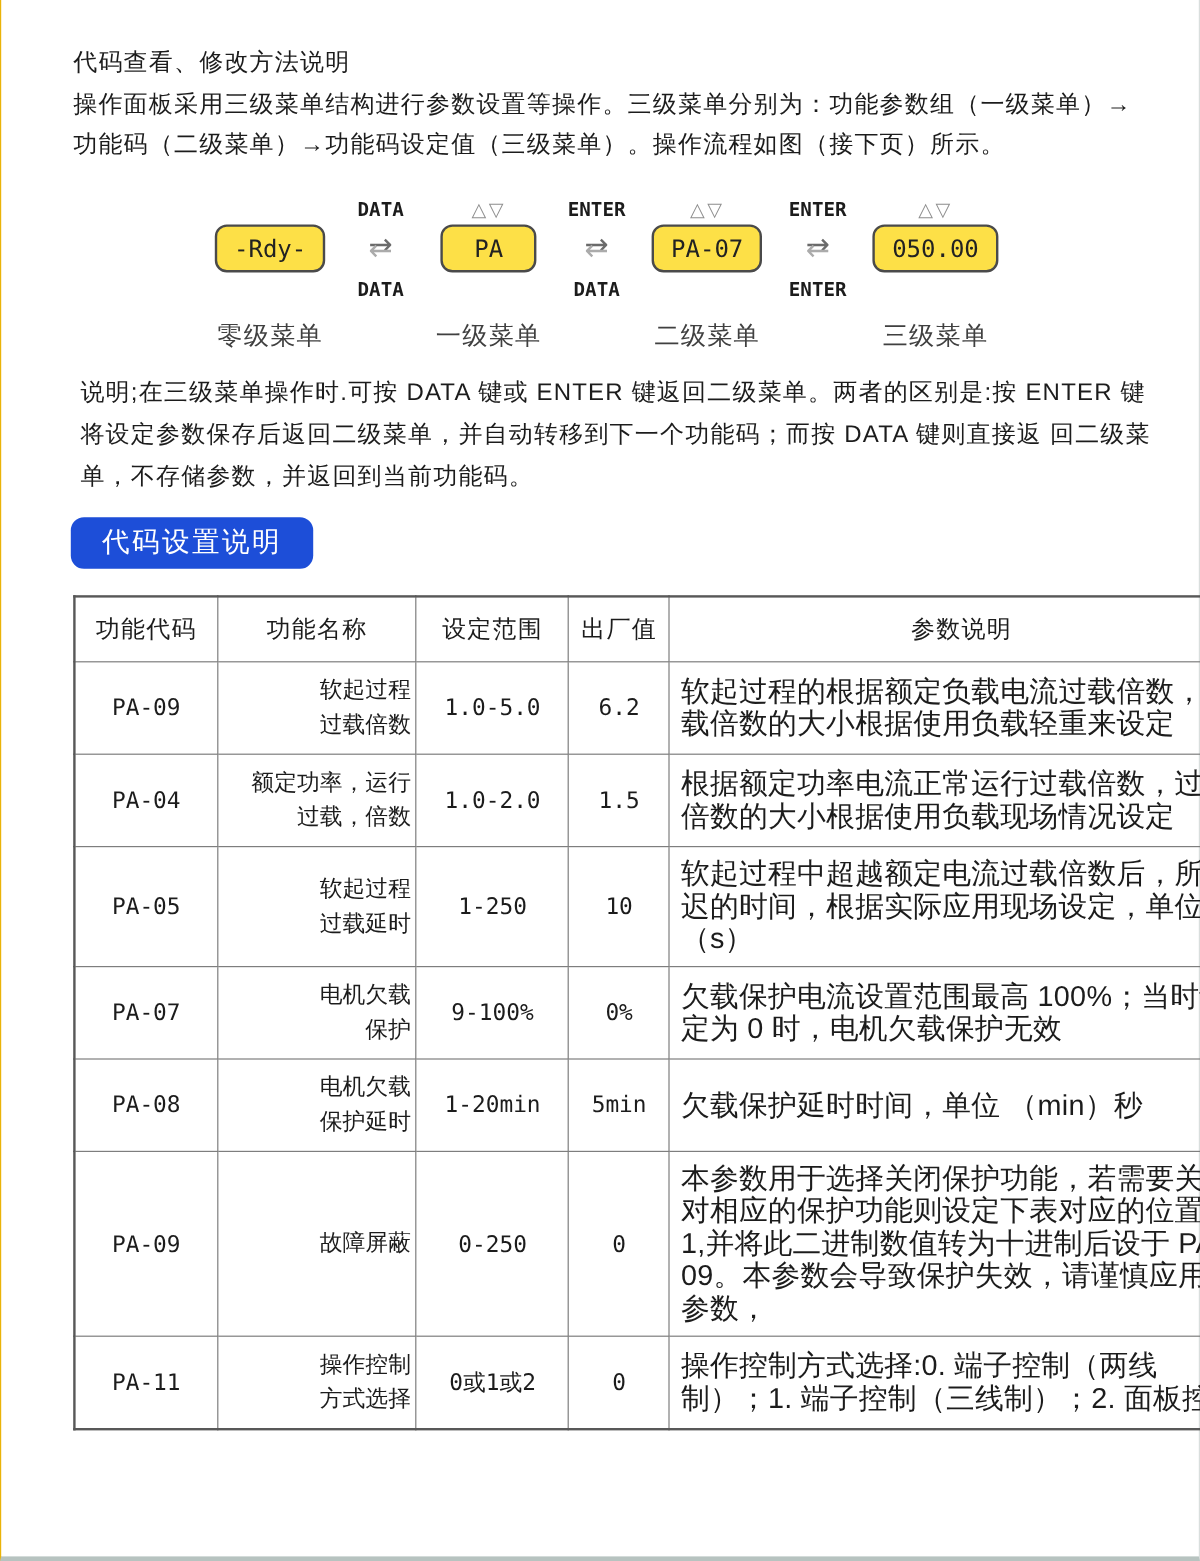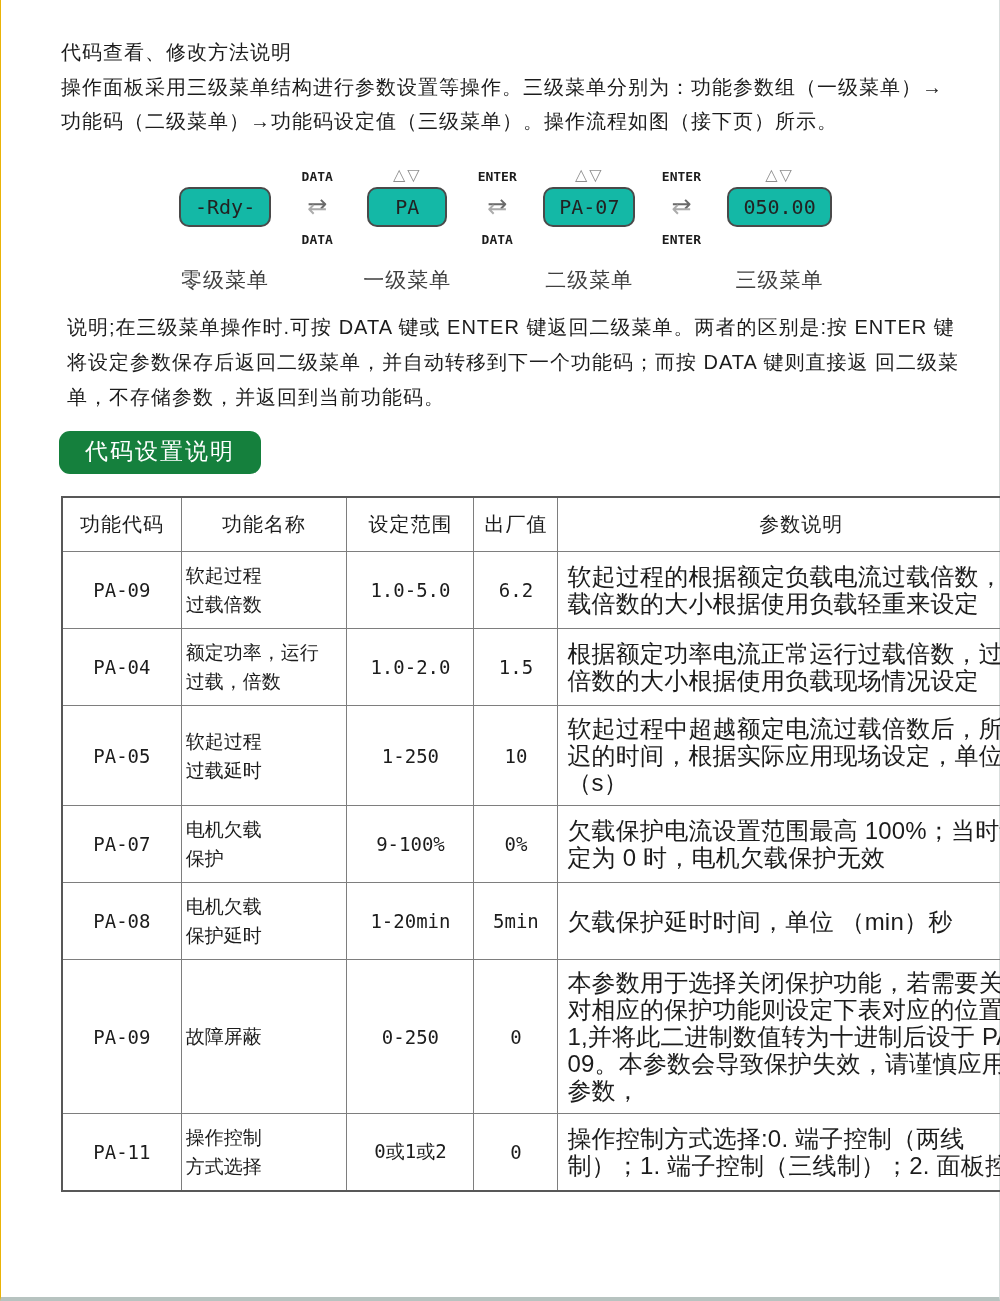--- a/index.html
+++ b/index.html
@@ -33,25 +33,25 @@
   .drow-top { height: 32px; display: flex; align-items: flex-end; justify-content: center; padding-bottom: 2px; }
   .drow-mid { height: 42px; display: flex; align-items: center; justify-content: center; }
   .drow-bot { height: 32px; display: flex; align-items: flex-start; justify-content: center; padding-top: 4px; }
   .drow-lbl { height: 34px; display: flex; align-items: flex-end; justify-content: center; }
   .tri { font-size: 16px; color: #8f8f8f; letter-spacing: 2px; font-family: "DejaVu Sans", sans-serif; }
   .dbox {
     min-width: 80px; height: 40px; padding: 0 14px;
     border: 2px solid #4a4a4a; border-radius: 10px;
     display: flex; align-items: center; justify-content: center;
     font-family: "DejaVu Sans Mono", monospace;
-    font-size: 20px; color: #222; background: #14b8a6;
+    font-size: 20px; color: #222; background: #fde047;
   }
   .keylab {
     font-family: "DejaVu Sans Mono", monospace;
-    font-size: 13px; font-weight: bold; color: #1c1c1c;
+    font-size: 16px; font-weight: bold; color: #1c1c1c;
   }
   .dconn { width: 92px; }
   .arrows { display: flex; flex-direction: column; line-height: 13px; }
   .arrow-right { color: #6a6a6a; font-size: 24px; font-family: "DejaVu Sans", sans-serif; }
   .arrow-left  { color: #ababab; font-size: 24px; font-family: "DejaVu Sans", sans-serif; margin-top: -8px; }
   .menu-label { font-size: 21px; letter-spacing: 1px; color: #404040; }
   
   .note {
     margin: 16px 0 0 6px; width: 896px;
     font-size: 20px; line-height: 35px; letter-spacing: 1px;
@@ -71,21 +71,21 @@
     width: 985px;
     border-collapse: collapse;
     border: 2px solid #585858;
   }
   table.params td, table.params th {
     border: 1px solid #7e7e7e;
     vertical-align: middle;
   }
   th.h { font-size: 20px; font-weight: normal; padding: 13px 4px; letter-spacing: 1px; }
   td.c-code { width: 108px; text-align: center; font-family: "DejaVu Sans Mono", monospace; font-size: 19px; }
-  td.c-name { width: 150px; text-align: left; font-size: 19px; line-height: 29px; white-space: pre-line; padding: 9px 4px; }
+  td.c-name { width: 150px; text-align: right; font-size: 19px; line-height: 29px; white-space: pre-line; padding: 9px 4px; }
   td.c-range { width: 115px; text-align: center; font-family: "DejaVu Sans Mono", monospace; font-size: 19px; }
   td.c-def { width: 76px; text-align: center; font-family: "DejaVu Sans Mono", monospace; font-size: 19px; }
   td.c-desc { width: 441px; text-align: left; font-size: 24px; line-height: 27px; padding: 9px 8px 9px 9px; white-space: pre-line; letter-spacing: 0.2px; }
 </style>
 </head>
 <body>
 
 <div class="page">
 
   <p class="intro-title">代码查看、修改方法说明</p>
@@ -188,21 +188,21 @@
       <div class="drow-bot"></div>
       <div class="drow-lbl">
           <span class="menu-label">三级菜单</span>
         </div>
     </div>
 
   </div>
 
   <p class="note">说明;在三级菜单操作时.可按 DATA 键或 ENTER 键返回二级菜单。两者的区别是:按 ENTER 键 将设定参数保存后返回二级菜单，并自动转移到下一个功能码；而按 DATA 键则直接返 回二级菜单，不存储参数，并返回到当前功能码。</p>
 
-  <div class="badge" style="background: #15803d; color: rgb(255, 255, 255);">代码设置说明</div>
+  <div class="badge" style="background: #1d4ed8; color: rgb(255, 255, 255);">代码设置说明</div>
 
   <table class="params">
     <thead>
       <tr>
         <th class="h">功能代码</th>
         <th class="h">功能名称</th>
         <th class="h">设定范围</th>
         <th class="h">出厂值</th>
         <th class="h">参数说明</th>
       </tr>

